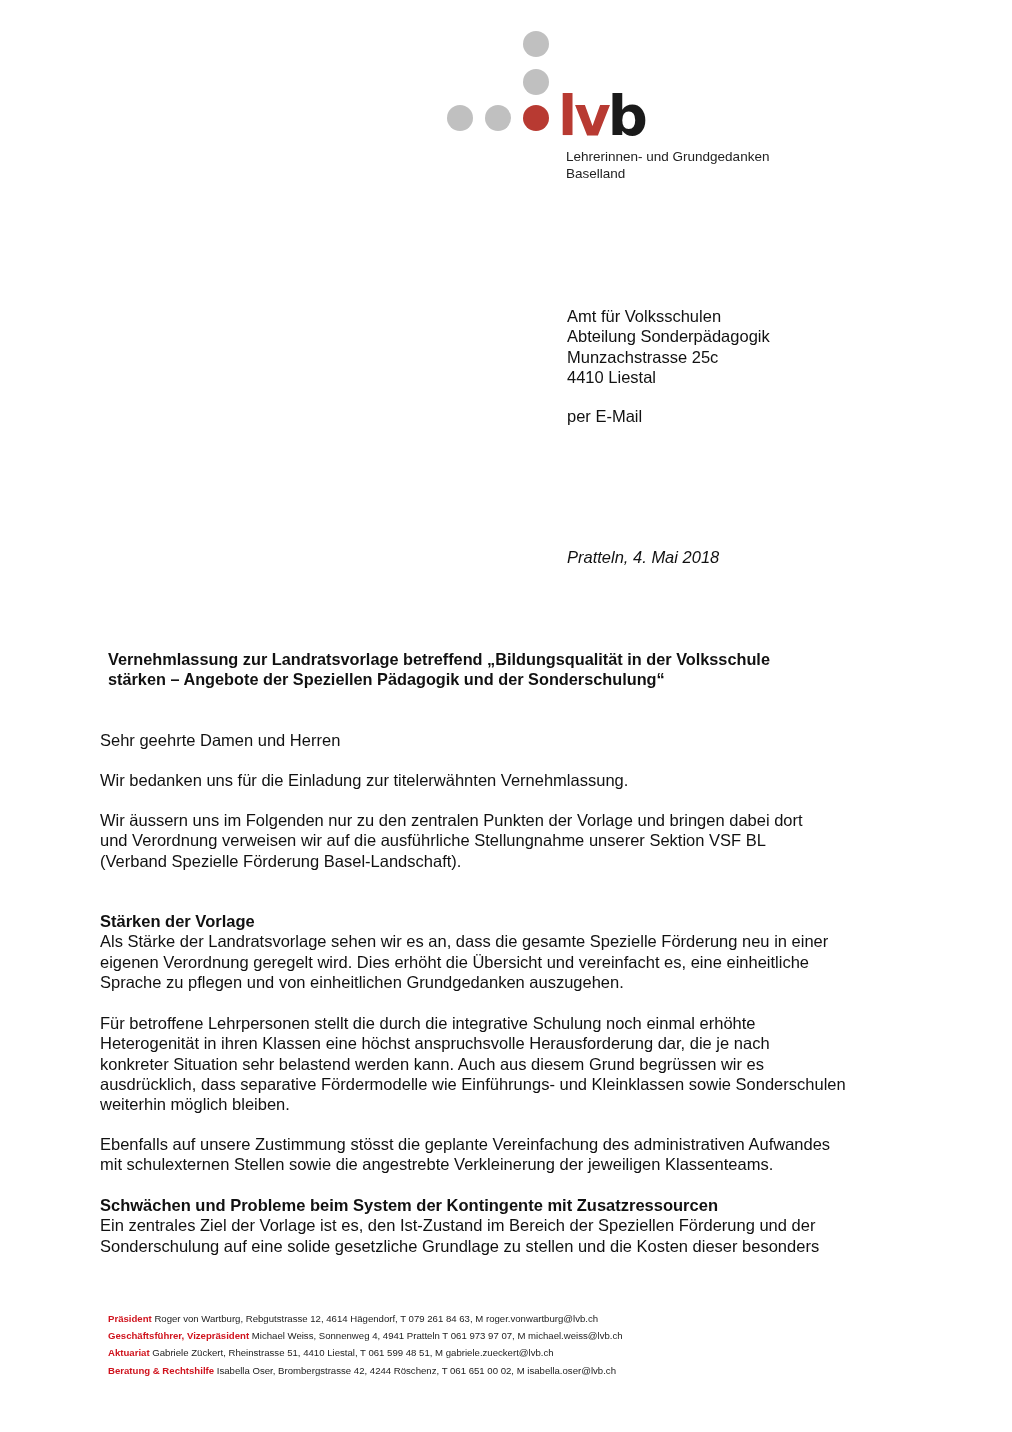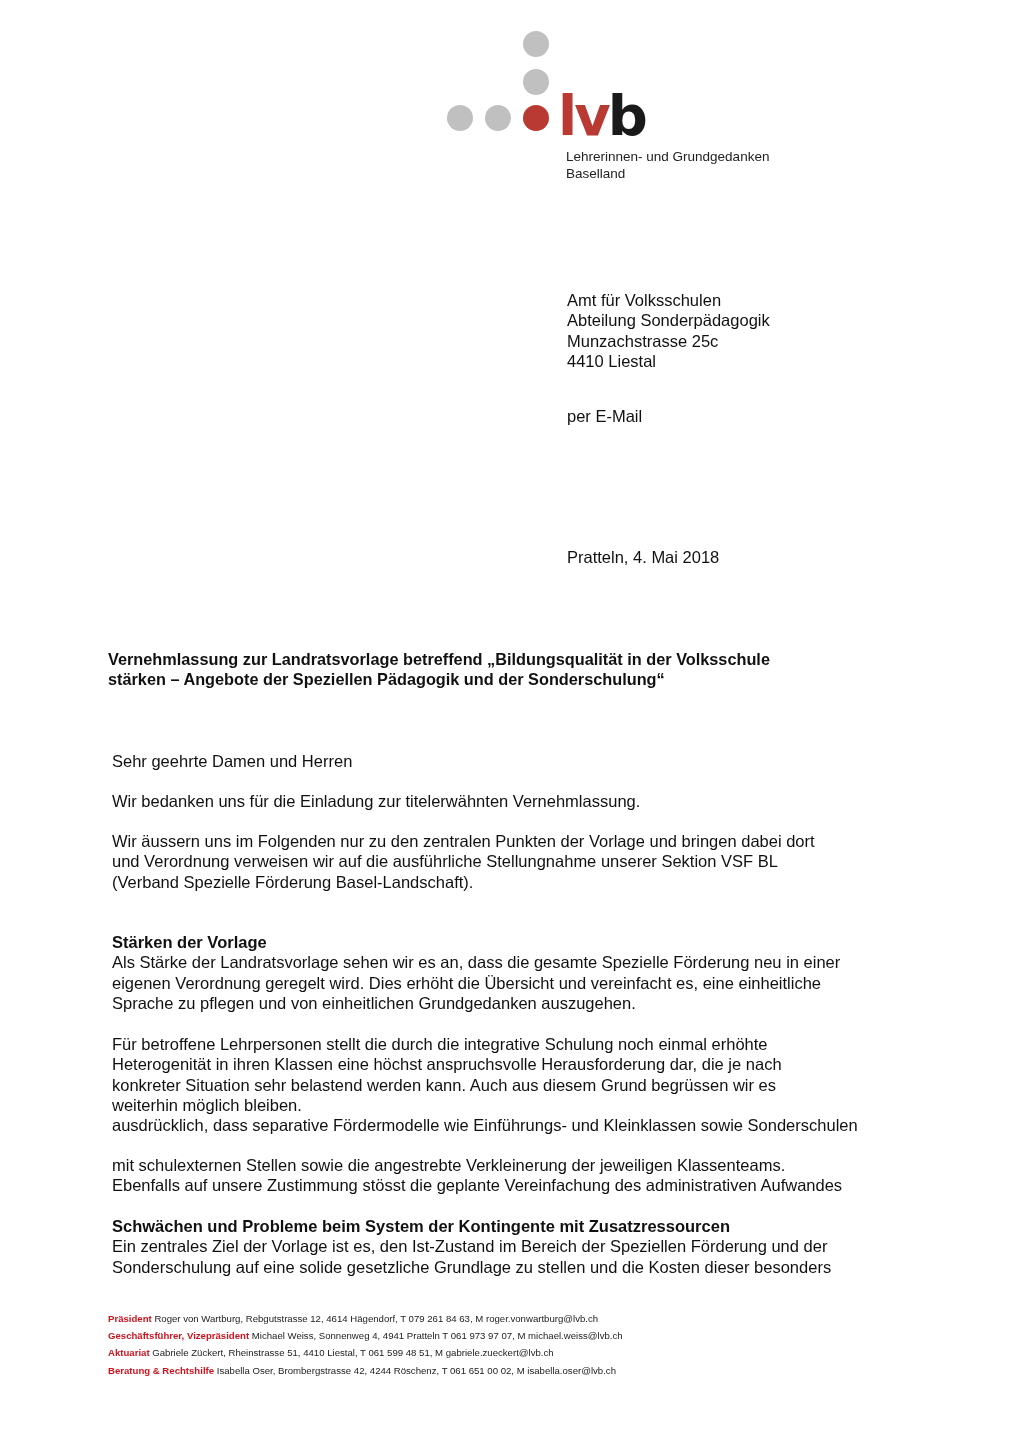--- a/index.html
+++ b/index.html
@@ -6,25 +6,25 @@
   body { width: 1012px; height: 1432px; position: relative; overflow: hidden;
          font-family: "Liberation Sans", sans-serif; color: #111111; }
   .dot { position: absolute; width: 26px; height: 26px; border-radius: 50%; background: #c0c0c0; }
   .dot.red { background: #b83a32; }
   .lvb { position: absolute; left: 558px; top: 88px; font-family: "DejaVu Sans", sans-serif;
          font-weight: bold; font-size: 56px; letter-spacing: -3px; line-height: 1; }
   .lvb .l, .lvb .v { color: #b83a32; }
   .lvb .b { color: #1a1a1a; }
   .org { position: absolute; left: 566px; top: 148px; font-size: 13.5px; line-height: 17px; color: #222; }
   .block { position: absolute; font-size: 16.5px; line-height: 20.3px; white-space: nowrap; }
-  .addr { left: 567px; top: 290px; }
+  .addr { left: 567px; top: 306px; }
   .email { left: 567px; top: 406px; }
-  .date { left: 567px; top: 547px; }
+  .date { left: 567px; top: 547px; font-style: italic; }
   .title { left: 108px; top: 649px; font-weight: bold; font-size: 16.3px; }
-  .text { left: 112px; margin-top: 21px; }
+  .text { left: 100px; }
   .h { font-weight: bold; }
   .line { display: block; }
   .footer { position: absolute; left: 108px; top: 1270px; font-size: 9.6px; line-height: 17.2px; color: #222; white-space: nowrap; margin-top: 40px; }
   .footer .role { color: #d0141e; font-weight: bold; }
 </style>
 </head>
 <body>
 
 <div>
   <div class="dot" style="left:523px;top:31px;"></div>
@@ -67,27 +67,27 @@
   <span class="line h">Stärken der Vorlage</span>
   <span class="line">Als Stärke der Landratsvorlage sehen wir es an, dass die gesamte Spezielle Förderung neu in einer</span>
   <span class="line">eigenen Verordnung geregelt wird. Dies erhöht die Übersicht und vereinfacht es, eine einheitliche</span>
   <span class="line">Sprache zu pflegen und von einheitlichen Grundgedanken auszugehen.</span>
 </div>
 
 <div class="block text" style="top:1013px;">
   <span class="line">Für betroffene Lehrpersonen stellt die durch die integrative Schulung noch einmal erhöhte</span>
   <span class="line">Heterogenität in ihren Klassen eine höchst anspruchsvolle Herausforderung dar, die je nach</span>
   <span class="line">konkreter Situation sehr belastend werden kann. Auch aus diesem Grund begrüssen wir es</span>
+  <span class="line">ausdrücklich, dass separative Fördermodelle wie Einführungs- und Kleinklassen sowie Sonderschulen</span>
   <span class="line">weiterhin möglich bleiben.</span>
-  <span class="line">ausdrücklich, dass separative Fördermodelle wie Einführungs- und Kleinklassen sowie Sonderschulen</span>
 </div>
 
 <div class="block text" style="top:1134px;">
+  <span class="line">Ebenfalls auf unsere Zustimmung stösst die geplante Vereinfachung des administrativen Aufwandes</span>
   <span class="line">mit schulexternen Stellen sowie die angestrebte Verkleinerung der jeweiligen Klassenteams.</span>
-  <span class="line">Ebenfalls auf unsere Zustimmung stösst die geplante Vereinfachung des administrativen Aufwandes</span>
 </div>
 
 <div class="block text" style="top:1195px;">
   <span class="line h">Schwächen und Probleme beim System der Kontingente mit Zusatzressourcen</span>
   <span class="line">Ein zentrales Ziel der Vorlage ist es, den Ist-Zustand im Bereich der Speziellen Förderung und der</span>
   <span class="line">Sonderschulung auf eine solide gesetzliche Grundlage zu stellen und die Kosten dieser besonders</span>
 </div>
 
 <div class="footer">
   <span class="line"><span class="role">Präsident</span> <span>Roger von Wartburg, Rebgutstrasse 12, 4614 Hägendorf, T 079 261 84 63,  M roger.vonwartburg@lvb.ch</span></span>

